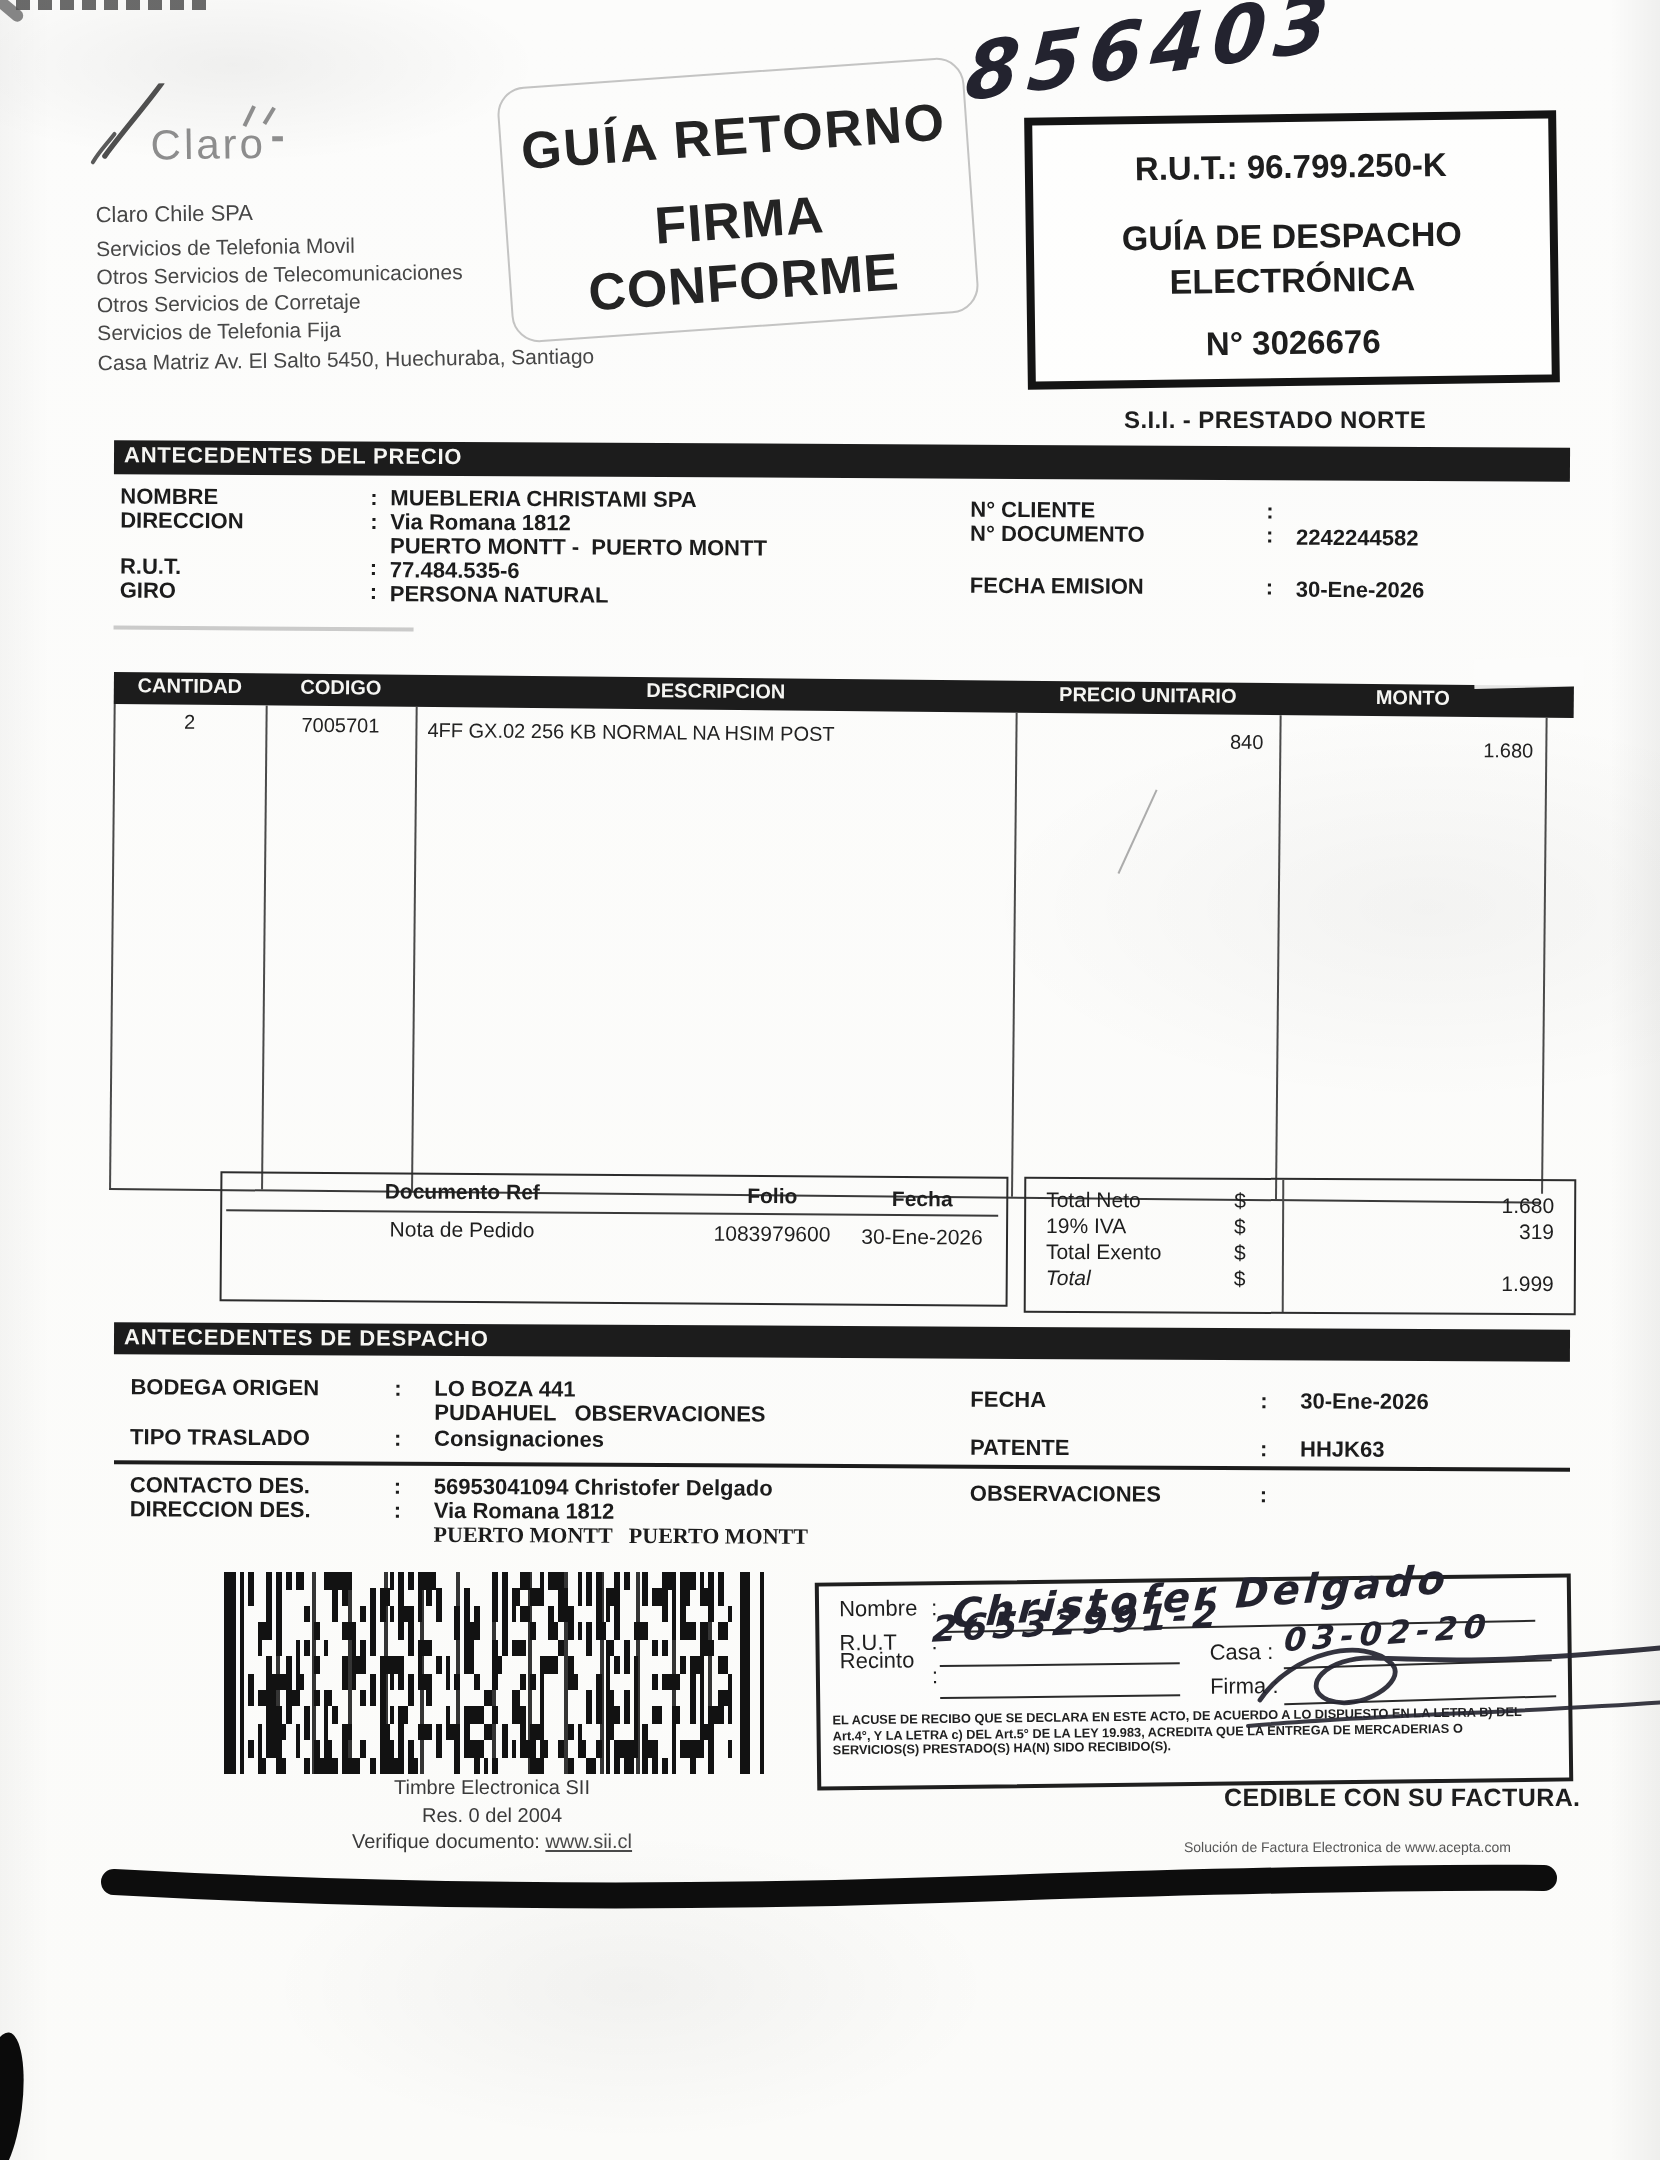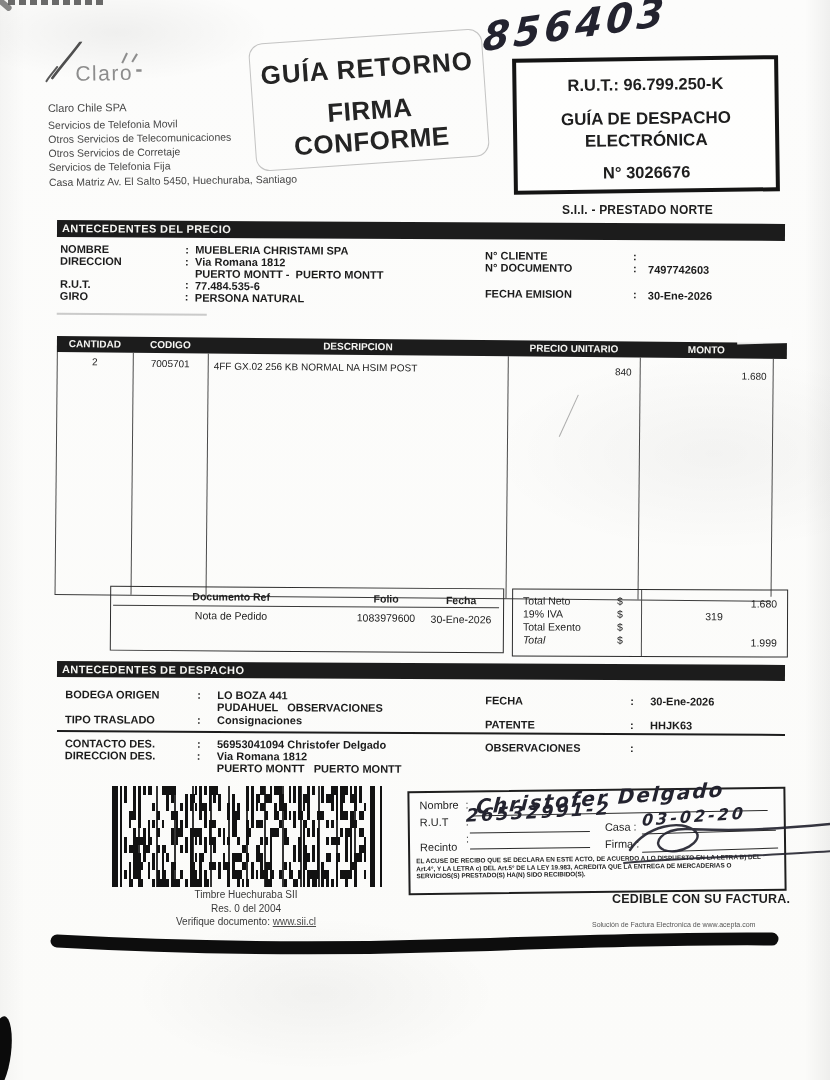--- a/index.html
+++ b/index.html
@@ -84,21 +84,21 @@
     <span class="abs fieldlbl" style="left:128px;top:37px;">:</span>
     <span class="abs fieldval" style="left:138px;top:38px;">77.484.535-6</span>
     <span class="abs fieldlbl" style="left:3px;top:49px;">GIRO</span>
     <span class="abs fieldlbl" style="left:128px;top:49px;">:</span>
     <span class="abs fieldval" style="left:138px;top:50px;">PERSONA NATURAL</span>
 
     <span class="abs fieldlbl" style="left:428px;top:6px;">N° CLIENTE</span>
     <span class="abs fieldlbl" style="left:576px;top:6px;">:</span>
     <span class="abs fieldlbl" style="left:428px;top:18px;">N° DOCUMENTO</span>
     <span class="abs fieldlbl" style="left:576px;top:18px;">:</span>
-    <span class="abs fieldval" style="left:591px;top:19px;">7497742603</span>
+    <span class="abs fieldval" style="left:591px;top:19px;">2242244582</span>
     <span class="abs fieldlbl" style="left:428px;top:44px;">FECHA EMISION</span>
     <span class="abs fieldlbl" style="left:576px;top:44px;">:</span>
     <span class="abs fieldval" style="left:591px;top:45px;">30-Ene-2026</span>
     <div class="abs" style="left:0;top:72px;width:150px;height:2px;background:#9a9a9a;opacity:.5;"></div>
   </div>
 
   <div class="abs" style="left:57px;top:336px;width:730px;height:263px;transform:rotate(0.55deg);transform-origin:0 0;">
     <div class="abs bar" style="left:0;top:0;width:730px;height:16px;">
       <span class="abs" style="left:0;top:2px;width:76px;text-align:center;font-size:10px;">CANTIDAD</span>
       <span class="abs" style="left:76px;top:2px;width:75px;text-align:center;font-size:10px;">CODIGO</span>
@@ -138,21 +138,21 @@
     <span class="abs" style="left:10px;top:5px;font-size:10.5px;">Total Neto</span>
     <span class="abs" style="left:104px;top:5px;font-size:10.5px;">$</span>
     <span class="abs" style="left:10px;top:18px;font-size:10.5px;">19% IVA</span>
     <span class="abs" style="left:104px;top:18px;font-size:10.5px;">$</span>
     <span class="abs" style="left:10px;top:31px;font-size:10.5px;">Total Exento</span>
     <span class="abs" style="left:104px;top:31px;font-size:10.5px;">$</span>
     <span class="abs" style="left:10px;top:44px;font-size:10.5px;font-style:italic;">Total</span>
     <span class="abs" style="left:104px;top:44px;font-size:10.5px;">$</span>
     <div class="vline" style="left:128px;top:0;height:66px;"></div>
     <span class="abs" style="left:138px;top:7px;width:126px;text-align:right;font-size:10.5px;">1.680</span>
-    <span class="abs" style="left:138px;top:20px;width:126px;text-align:center;font-size:10.5px;">319</span>
+    <span class="abs" style="left:138px;top:20px;width:126px;text-align:right;font-size:10.5px;">319</span>
     <span class="abs" style="left:138px;top:33px;width:126px;text-align:right;font-size:10.5px;"></span>
     <span class="abs" style="left:138px;top:46px;width:126px;text-align:right;font-size:10.5px;">1.999</span>
   </div>
 
   <div class="abs bar" style="left:57px;top:663px;width:728px;height:16px;transform:rotate(0.3deg);">
     <span class="abs" style="left:5px;top:2px;font-size:11px;letter-spacing:.4px;">ANTECEDENTES DE DESPACHO</span>
   </div>
   <div class="abs" style="left:57px;top:684px;width:728px;height:100px;transform:rotate(0.3deg);">
     <span class="abs fieldlbl" style="left:8px;top:6px;">BODEGA ORIGEN</span>
     <span class="abs fieldlbl" style="left:140px;top:6px;">:</span>
@@ -161,21 +161,21 @@
     <span class="abs fieldlbl" style="left:8px;top:31px;">TIPO TRASLADO</span>
     <span class="abs fieldlbl" style="left:140px;top:31px;">:</span>
     <span class="abs fieldval" style="left:160px;top:31px;">Consignaciones</span>
     <div class="abs" style="left:0;top:48px;width:728px;height:2px;background:#1c1c1c;"></div>
     <span class="abs fieldlbl" style="left:8px;top:55px;">CONTACTO DES.</span>
     <span class="abs fieldlbl" style="left:140px;top:55px;">:</span>
     <span class="abs fieldval" style="left:160px;top:55px;">56953041094 Christofer Delgado</span>
     <span class="abs fieldlbl" style="left:8px;top:67px;">DIRECCION DES.</span>
     <span class="abs fieldlbl" style="left:140px;top:67px;">:</span>
     <span class="abs fieldval" style="left:160px;top:67px;">Via Romana 1812</span>
-    <span class="abs fieldval pre" style="left:160px;top:79px;">PUERTO MONTT   PUERTO MONTT</span>
+    <span class="abs fieldval pre" style="left:160px;top:79px;font-family:Liberation Serif, serif;">PUERTO MONTT   PUERTO MONTT</span>
 
     <span class="abs fieldlbl" style="left:428px;top:10px;">FECHA</span>
     <span class="abs fieldlbl" style="left:573px;top:10px;">:</span>
     <span class="abs fieldval" style="left:593px;top:10px;">30-Ene-2026</span>
     <span class="abs fieldlbl" style="left:428px;top:34px;">PATENTE</span>
     <span class="abs fieldlbl" style="left:573px;top:34px;">:</span>
     <span class="abs fieldval" style="left:593px;top:34px;">HHJK63</span>
     <span class="abs fieldlbl" style="left:428px;top:57px;">OBSERVACIONES</span>
     <span class="abs fieldlbl" style="left:573px;top:57px;">:</span>
   </div>
@@ -530,31 +530,31 @@
       <i style="left:195.3px;top:92.6px;width:2.8px;height:8.6px"></i>
       <i style="left:200.0px;top:92.6px;width:4.8px;height:8.6px"></i>
       <i style="left:209.4px;top:92.6px;width:2.8px;height:8.6px"></i>
       <i style="left:214.1px;top:92.6px;width:2.8px;height:8.6px"></i>
       <i style="left:218.8px;top:92.6px;width:2.8px;height:8.6px"></i>
       <i style="left:223.5px;top:92.6px;width:2.8px;height:8.6px"></i>
       <i style="left:232.9px;top:92.6px;width:2.8px;height:8.6px"></i>
       <i style="left:242.3px;top:92.6px;width:2.8px;height:8.6px"></i>
     </div>
   <div class="abs caption" style="left:130px;top:888px;width:232px;">
-    <div>Timbre Huechuraba SII</div>
+    <div>Timbre Electronica SII</div>
     <div>Res. 0 del 2004</div>
     <div><span>Verifique documento: </span><span style="text-decoration:underline;color:#4a4a4a;">www.sii.cl</span></div>
   </div>
 
   <div class="abs" style="left:408px;top:789px;width:374px;height:100px;border:2px solid #1f1f1f;transform:rotate(-0.7deg);background:rgba(255,255,255,.35);">
     <span class="abs" style="left:10px;top:6px;font-size:11px;">Nombre</span>
     <span class="abs" style="left:56px;top:6px;font-size:11px;">:</span>
     <span class="abs" style="left:10px;top:23px;font-size:11px;">R.U.T</span>
     <span class="abs" style="left:56px;top:23px;font-size:11px;">:</span>
-    <span class="abs" style="left:10px;top:48px;font-size:11px;">Recinto</span>
+    <span class="abs" style="left:10px;top:32px;font-size:11px;">Recinto</span>
     <span class="abs" style="left:56px;top:40px;font-size:11px;">:</span>
     <span class="abs" style="left:195px;top:30px;font-size:11px;">Casa :</span>
     <span class="abs" style="left:195px;top:47px;font-size:11px;">Firma :</span>
     <div class="hline" style="left:62px;top:22px;width:296px;transform:rotate(-0.4deg);background:#2a2a2a;"></div>
     <div class="hline" style="left:60px;top:40px;width:120px;background:#2a2a2a;"></div>
     <div class="hline" style="left:232px;top:42px;width:134px;transform:rotate(-1deg);background:#2a2a2a;"></div>
     <div class="hline" style="left:60px;top:56px;width:120px;background:#2a2a2a;"></div>
     <div class="hline" style="left:232px;top:60px;width:136px;transform:rotate(-1deg);background:#2a2a2a;"></div>
     <div class="abs" style="left:6px;top:64px;width:356px;font-size:6.4px;line-height:7.6px;color:#1f1f1f;font-weight:bold;">EL ACUSE DE RECIBO QUE SE DECLARA EN ESTE ACTO, DE ACUERDO A LO DISPUESTO EN LA LETRA B) DEL Art.4°, Y LA LETRA c) DEL Art.5° DE LA LEY 19.983, ACREDITA QUE LA ENTREGA DE MERCADERIAS O SERVICIOS(S) PRESTADO(S) HA(N) SIDO RECIBIDO(S).</div>
   </div>

